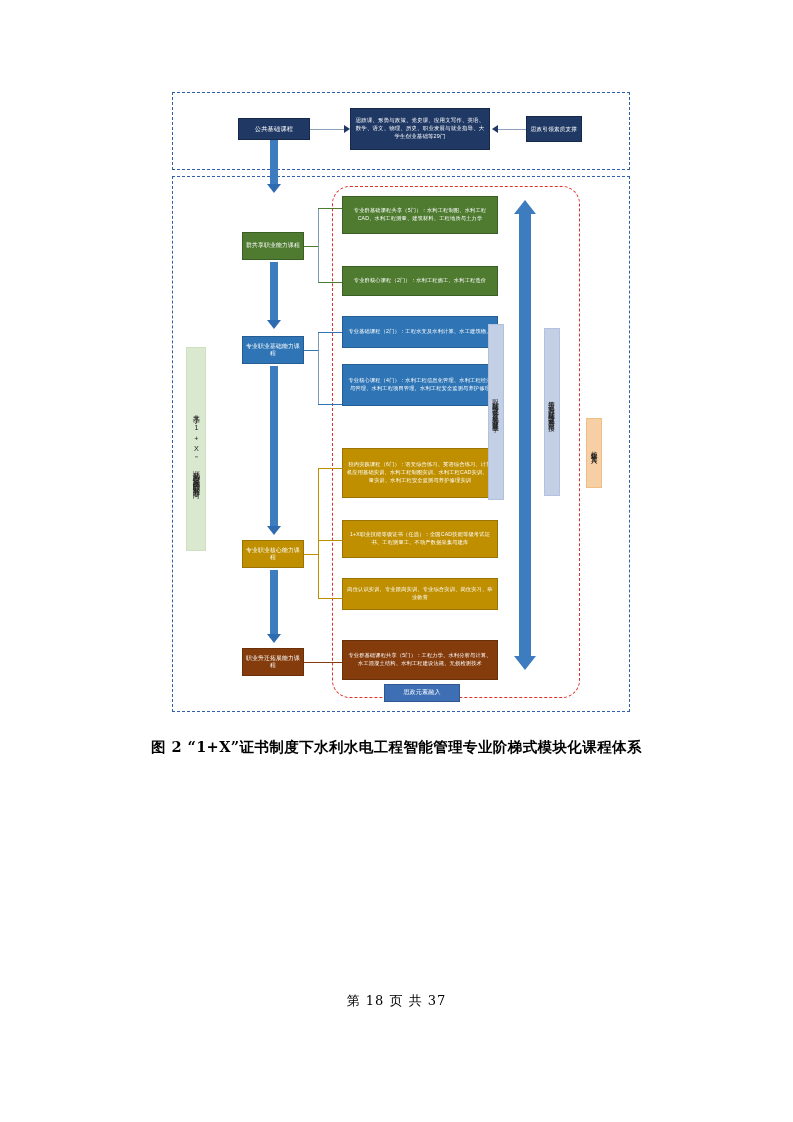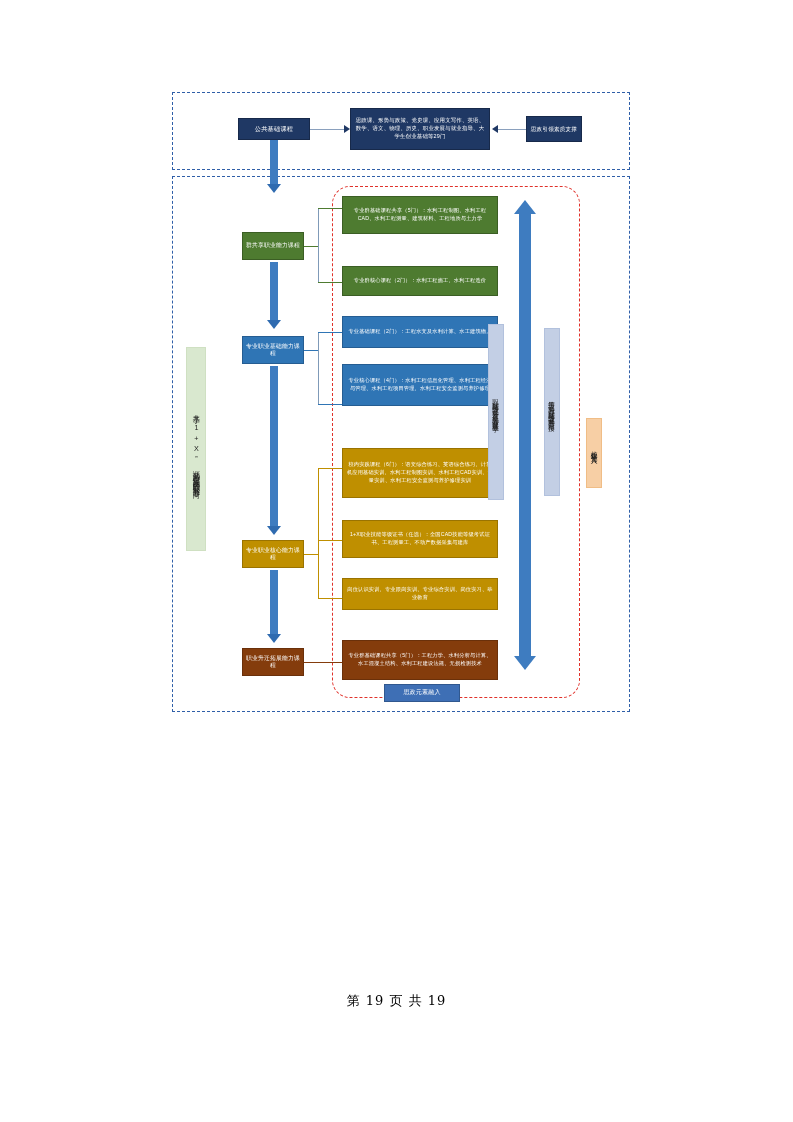--- a/index.html
+++ b/index.html
@@ -279,15 +279,16 @@
     </div>
 
     <div class="vnode vblueL" style="left:372px; top:236px; width:16px; height:168px; font-size:6.4px;">学历证书与职业技能等级证书的互通衔接。</div>
 
     <div class="vnode vorange" style="left:414px; top:326px; width:16px; height:70px; font-size:6.8px;">校企双元育人。</div>
 
     <div class="node midblue" style="left:212px; top:592px; width:76px; height:18px; font-size:6px;">思政元素融入</div>
 
   </div>
 
-  <div id="footer">第 19 页 共 19</div>
+  <div id="caption">图 2 “1+X”证书制度下水利水电工程智能管理专业阶梯式模块化课程体系</div>
+  <div id="footer">第 18 页 共 37</div>
 
 </div>
 
 </body></html>

